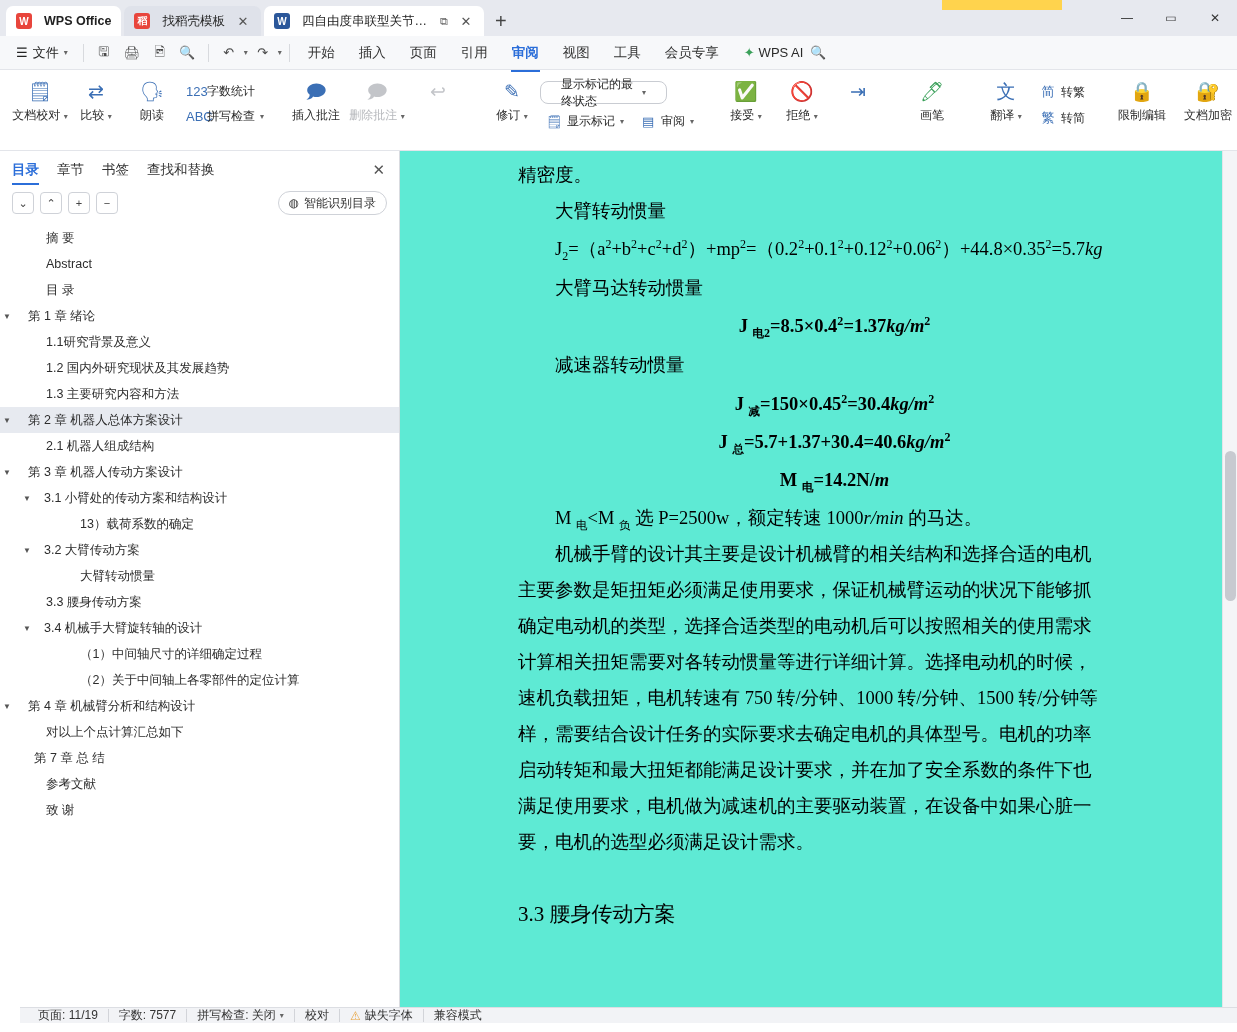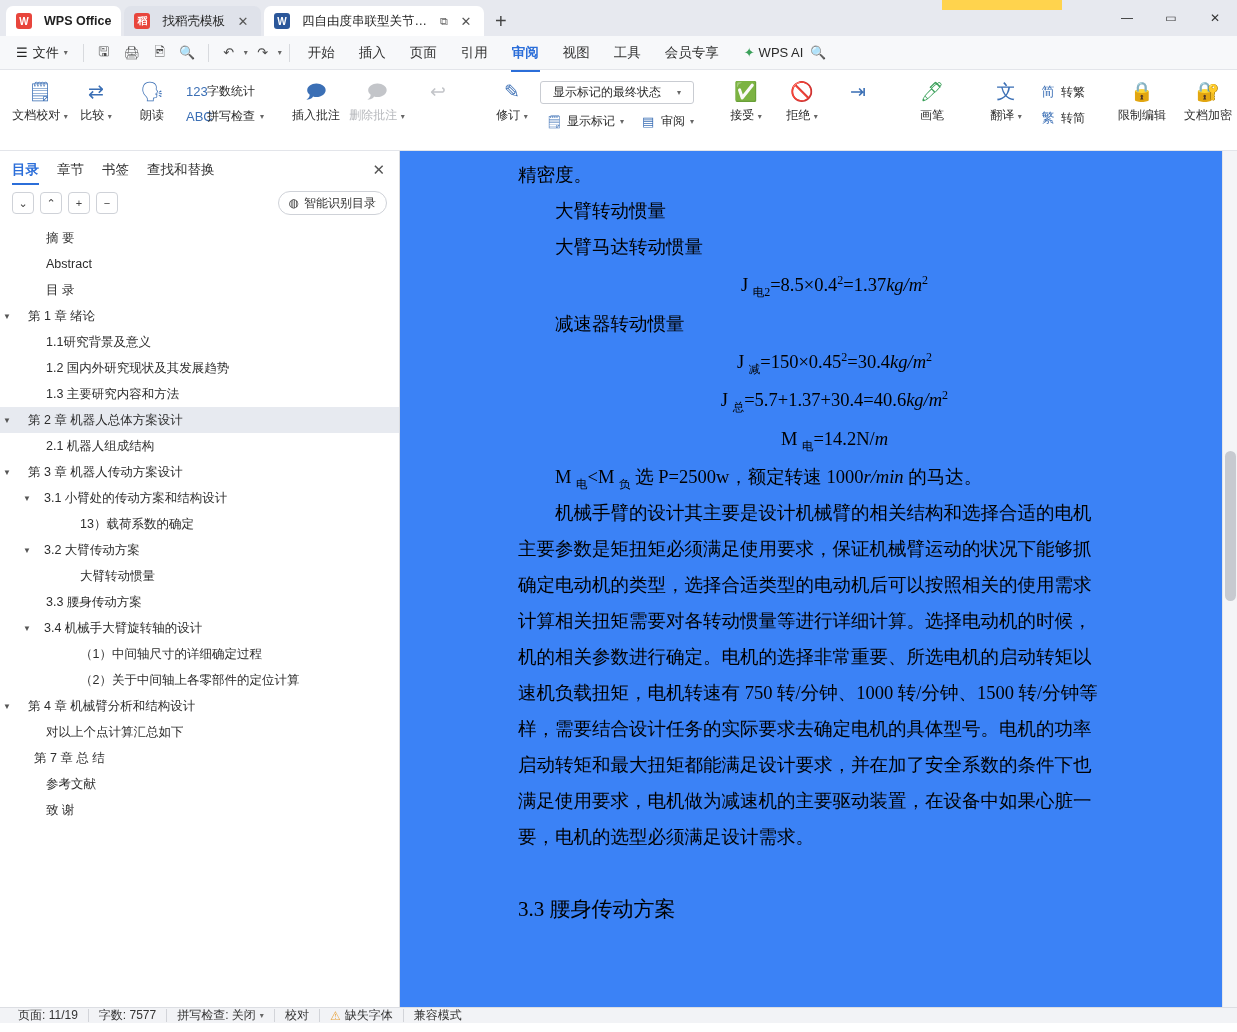--- a/index.html
+++ b/index.html
@@ -115,22 +115,22 @@
   .bigbtn .lb { font-size: 12px; white-space: nowrap; }
   .stack { display: flex; flex-direction: column; gap: 2px; padding-top: 6px;}
   .smallbtn {
     display: flex; align-items: center; gap: 5px; padding: 3px 6px;
     font-size: 12px; white-space: nowrap; border-radius: 3px;
   }
   .smallbtn .gl { font-size: 13px; color: #3b6fb5; width: 16px; text-align:center;}
   .caret { font-size: 8px; color: #666; }
   .combo {
     display: flex; align-items: center; justify-content: space-between;
-    width: 154px; height: 23px; border: 1px solid #c9ccd2; border-radius: 3px;
-    padding: 0 12px; font-size: 12px; background: #fff; margin-top: 7px;
+    width: 127px; height: 23px; border: 1px solid #c9ccd2; border-radius: 8px;
+    padding: 0 20px; font-size: 12px; background: #fff; margin-top: 7px;
   }
 
   
   .body {
     display: flex;
     height: calc(1032px - 36px - 34px - 82px - 24px);
     background: #ffffff;
   }
   
   .outline {
@@ -168,30 +168,30 @@
   .trow {
     display: flex; align-items: center; height: 26px; padding-right: 8px;
     white-space: nowrap;
   }
   .trow.sel { background: #e7eaf0; }
   .tri { width: 14px; font-size: 8px; color: #555; flex: 0 0 14px; text-align: center;}
   .tlabel { overflow: hidden; text-overflow: ellipsis; }
 
   
   .docwrap {
-    flex: 1; background: #3b82f6; position: relative; overflow: hidden;
+    flex: 1; background: #5eead4; position: relative; overflow: hidden;
   }
   .page {
     position: absolute; left: 0; top: 0; right: 16px; bottom: 0;
     padding: 6px 70px 0 118px;
     font-family: "Liberation Serif", serif;
     font-size: 18.5px; color: #000; line-height: 1.95;
   }
   .p-ind { text-indent: 2em; }
-  .p-c { text-align: center; }
+  .p-c { text-align: center; font-weight: bold; }
   .ital { font-style: italic; }
   sub { font-size: 65%; }
   sup { font-size: 65%; }
   .sub-cn { font-size: 62%; vertical-align: sub; }
   .eq { margin: 2px 0; }
   .heading33 { font-size: 21px; margin-top: 34px; }
 
   
   .vscroll {
     position: absolute; right: 0; top: 0; width: 15px; bottom: 0;
@@ -199,21 +199,21 @@
   }
   .vthumb {
     position: absolute; top: 300px; left: 2px; width: 11px; height: 150px;
     background: #c7cad0; border-radius: 6px;
   }
 
   
   .status {
     height: 16px; background: #f2f3f6; border-top: 1px solid #dcdee3;
     display: flex; align-items: center; font-size: 12px; color: #333;
-    padding: 0 8px; gap: 0;
+    padding: 0 8px; gap: 0; margin-left: 20px;
   }
   .sitem { padding: 0 10px; display: flex; align-items: center; gap: 4px; white-space: nowrap;}
   .sdiv { width: 1px; height: 13px; background: #d2d4d9; }
   .warn-dot { color: #e8a33d; font-size: 12px; }
 </style>
 </head>
 <body>
 
 <div class="titlebar">
   <div class="yellow-strip"></div>
@@ -529,32 +529,32 @@
           <span class="tri"></span>
           <span class="tlabel" style="padding-left:32px">致 谢</span>
         </div>
     </div>
   </div>
 
   <div class="docwrap">
     <div class="page">
       <div>精密度。</div>
       <div style="padding-left:2em">大臂转动惯量</div>
+      <div class="eq" style="padding-left:2em">J<sub>2</sub>=（a<sup>2</sup>+b<sup>2</sup>+c<sup>2</sup>+d<sup>2</sup>）+mp<sup>2</sup>=（0.2<sup>2</sup>+0.1<sup>2</sup>+0.12<sup>2</sup>+0.06<sup>2</sup>）+44.8×0.35<sup>2</sup>=5.7<span class="ital">kg</span></div>
       <div style="padding-left:2em">大臂马达转动惯量</div>
       <div class="eq p-c">J <span class="sub-cn">电</span><sub>2</sub>=8.5×0.4<sup>2</sup>=1.37<span class="ital">kg/m</span><sup>2</sup></div>
       <div style="padding-left:2em">减速器转动惯量</div>
       <div class="eq p-c">J <span class="sub-cn">减</span>=150×0.45<sup>2</sup>=30.4<span class="ital">kg/m</span><sup>2</sup></div>
       <div class="eq p-c">J <span class="sub-cn">总</span>=5.7+1.37+30.4=40.6<span class="ital">kg/m</span><sup>2</sup></div>
       <div class="eq p-c">M <span class="sub-cn">电</span>=14.2N/<span class="ital">m</span></div>
       <div class="p-ind">M <span class="sub-cn">电</span>&lt;M <span class="sub-cn">负</span> 选 P=2500w，额定转速 1000<span class="ital">r/min</span> 的马达。</div>
       <div class="p-ind">机械手臂的设计其主要是设计机械臂的相关结构和选择合适的电机</div>
       <div>主要参数是矩扭矩必须满足使用要求，保证机械臂运动的状况下能够抓</div>
       <div>确定电动机的类型，选择合适类型的电动机后可以按照相关的使用需求</div>
       <div>计算相关扭矩需要对各转动惯量等进行详细计算。选择电动机的时候，</div>
-      <div>机的相关参数进行确定。电机的选择非常重要、所选电机的启动转矩以</div>
       <div>速机负载扭矩，电机转速有 750 转/分钟、1000 转/分钟、1500 转/分钟等</div>
       <div>样，需要结合设计任务的实际要求去确定电机的具体型号。电机的功率</div>
       <div>启动转矩和最大扭矩都能满足设计要求，并在加了安全系数的条件下也</div>
       <div>满足使用要求，电机做为减速机的主要驱动装置，在设备中如果心脏一</div>
       <div>要，电机的选型必须满足设计需求。</div>
       <div class="heading33">3.3 腰身传动方案</div>
     </div>
     <div class="vscroll">
       <div class="vthumb"></div>
     </div>

